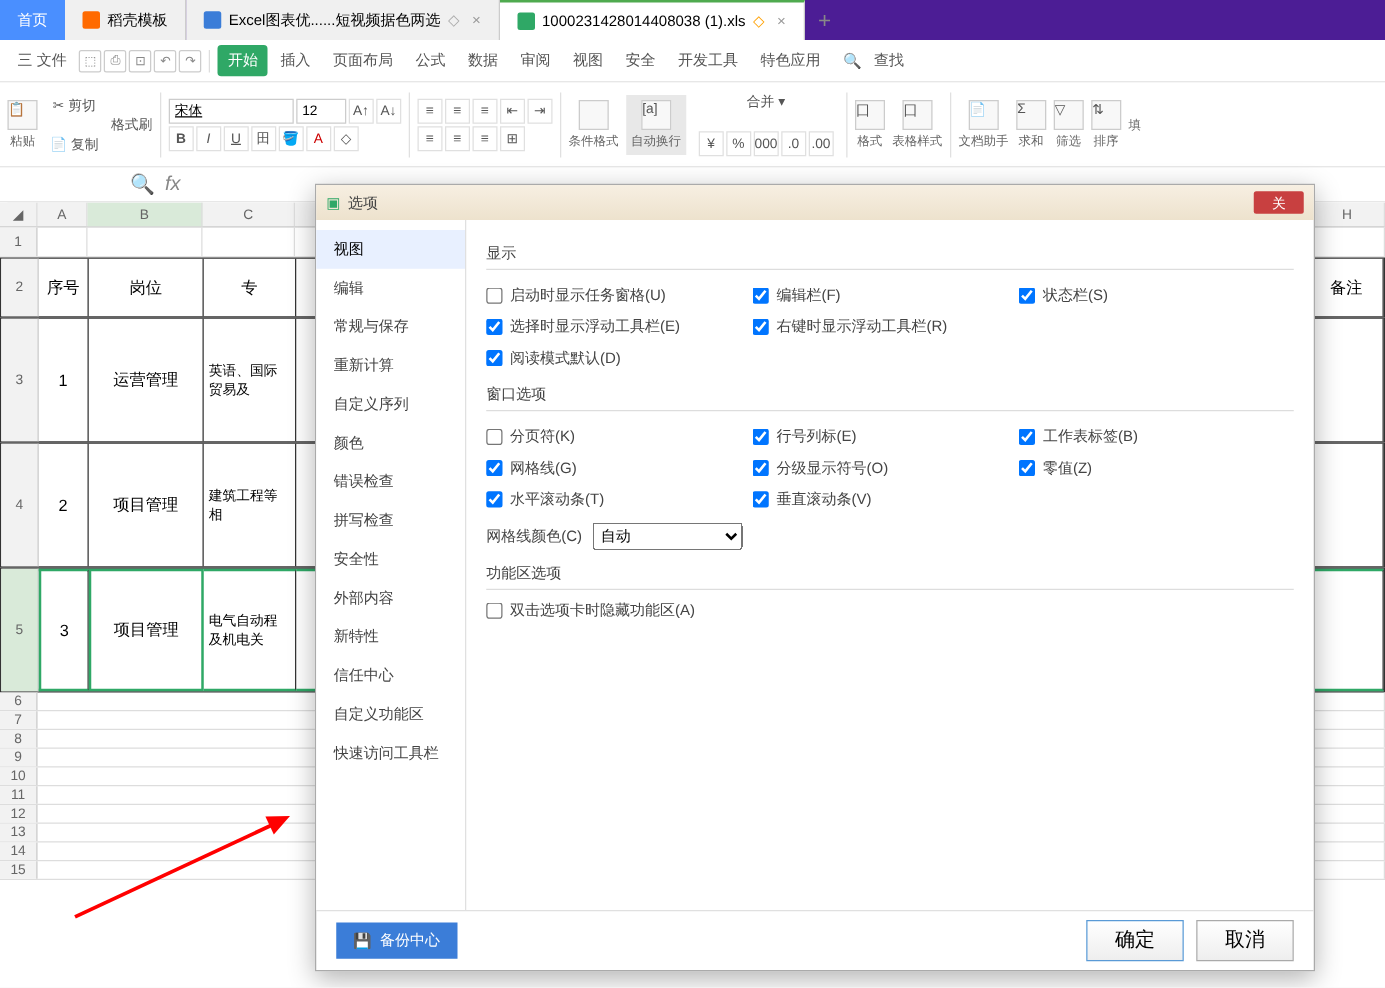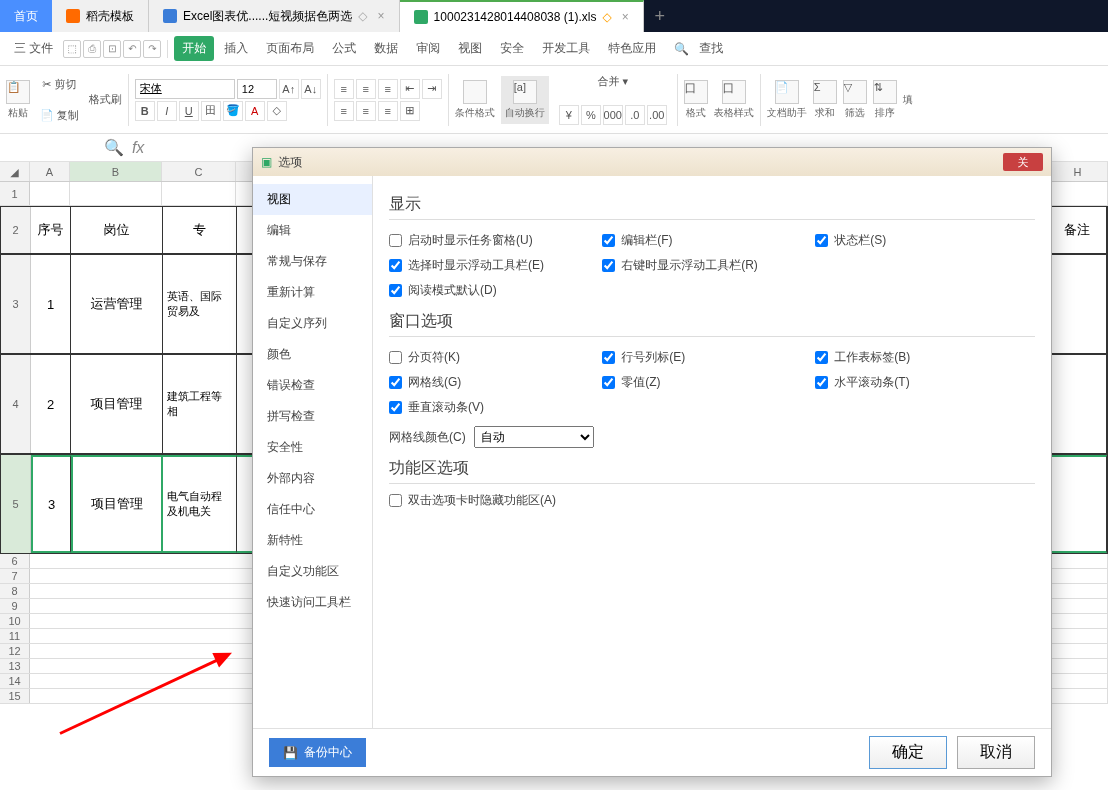--- a/index.html
+++ b/index.html
@@ -1,19 +1,19 @@
 <!DOCTYPE html>
 <html><head>
 <meta charset="utf-8">
 <style>
 * { box-sizing: border-box; margin: 0; padding: 0; font-family: "Microsoft YaHei", sans-serif; }
 body { width: 1108px; height: 790px; background: #f5f5f5; overflow: hidden; position: relative; }
 
 
-.tabs { display: flex; background: #0f172a; height: 32px; align-items: stretch; }
+.tabs { display: flex; background: #4c1d95; height: 32px; align-items: stretch; }
 .tab { display: flex; align-items: center; padding: 0 14px; font-size: 12px; border-right: 1px solid #ccc; background: #f0f0f0; gap: 6px; cursor: pointer; }
 .tab.home { background: #4a8fff; color: #fff; border: none; }
 .tab.active { background: #fff; border-top: 2px solid #4faa4f; }
 .tab-icon { width: 14px; height: 14px; display: inline-block; }
 .doc-orange { background: #ff6a00; border-radius: 2px; }
 .doc-blue { background: #3b7dd8; border-radius: 2px; }
 .doc-green { background: #2fa866; border-radius: 2px; }
 .close-x { color: #999; margin-left: 4px; }
 .tab-add { width: 32px; display: flex; align-items: center; justify-content: center; color: #888; font-size: 18px; cursor: pointer; }
 
@@ -68,21 +68,21 @@
 
 .dialog { position: absolute; left: 252px; top: 147px; width: 800px; height: 630px; background: #fff; border: 1px solid #aaa; box-shadow: 0 6px 20px rgba(0,0,0,0.3); }
 .dlg-title { height: 28px; background: linear-gradient(#f7efe2, #ede2cd); display: flex; align-items: center; padding: 0 8px; font-size: 12px; color: #444; }
 .dlg-title .spacer { flex: 1; }
 .dlg-close { width: 40px; height: 18px; background: #c84040; color: #fff; display: flex; align-items: center; justify-content: center; border-radius: 2px; font-size: 11px; cursor: pointer; }
 .dlg-body { display: flex; height: calc(100% - 28px - 48px); }
 .dlg-side { width: 120px; background: #fff; border-right: 1px solid #e0e0e0; padding: 8px 0; }
 .side-item { padding: 7px 14px; font-size: 12px; color: #444; cursor: pointer; }
 .side-item.active { background: #e8f0ff; color: #000; }
 .dlg-main { flex: 1; padding: 10px 16px; font-size: 12px; color: #444; overflow: hidden; }
-.fieldset-label { font-size: 16px; color: #444; margin: 8px 0 4px; }
+.fieldset-label { font-size: 12px; color: #444; margin: 8px 0 4px; }
 .fieldset-line { border-bottom: 1px solid #ddd; margin-bottom: 8px; }
 .opt-row { display: flex; flex-wrap: wrap; }
 .opt { width: 33%; display: flex; align-items: center; gap: 6px; margin: 4px 0; }
 .opt input { width: 13px; height: 13px; }
 .combo { display: flex; align-items: center; gap: 8px; margin: 6px 0 10px; }
 .combo select { width: 120px; font-size: 12px; padding: 2px; }
 
 .dlg-foot { position: absolute; left: 0; right: 0; bottom: 0; height: 48px; border-top: 1px solid #e0e0e0; display: flex; align-items: center; padding: 0 16px; gap: 10px; }
 .backup-btn { background: #3b7dd8; color: #fff; padding: 6px 14px; font-size: 12px; border: none; cursor: pointer; display: flex; gap: 6px; align-items: center; }
 .dlg-foot .spacer { flex: 1; }
@@ -354,22 +354,22 @@
       <div class="side-item active">视图</div>
       <div class="side-item">编辑</div>
       <div class="side-item">常规与保存</div>
       <div class="side-item">重新计算</div>
       <div class="side-item">自定义序列</div>
       <div class="side-item">颜色</div>
       <div class="side-item">错误检查</div>
       <div class="side-item">拼写检查</div>
       <div class="side-item">安全性</div>
       <div class="side-item">外部内容</div>
+      <div class="side-item">新特性</div>
       <div class="side-item">信任中心</div>
-      <div class="side-item">新特性</div>
       <div class="side-item">自定义功能区</div>
       <div class="side-item">快速访问工具栏</div>
     </div>
     <div class="dlg-main">
       <div class="fieldset-label">显示</div>
       <div class="fieldset-line"></div>
       <div class="opt-row">
         <label class="opt">
             <input type="checkbox" style="">
             <span>启动时显示任务窗格(U)</span>
@@ -407,20 +407,24 @@
             <input type="checkbox" checked="" style="">
             <span>行号列标(E)</span>
           </label>
         <label class="opt">
             <input type="checkbox" checked="" style="">
             <span>工作表标签(B)</span>
           </label>
         <label class="opt">
             <input type="checkbox" checked="" style="">
             <span>网格线(G)</span>
+          </label>
+        <label class="opt">
+            <input type="checkbox" checked="" style="">
+            <span>分级显示符号(O)</span>
           </label>
         <label class="opt">
             <input type="checkbox" checked="" style="">
             <span>零值(Z)</span>
           </label>
         <label class="opt">
             <input type="checkbox" checked="" style="">
             <span>水平滚动条(T)</span>
           </label>
         <label class="opt">

